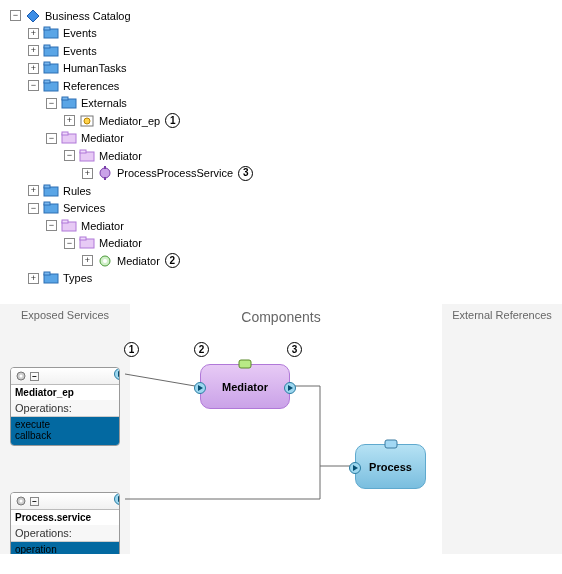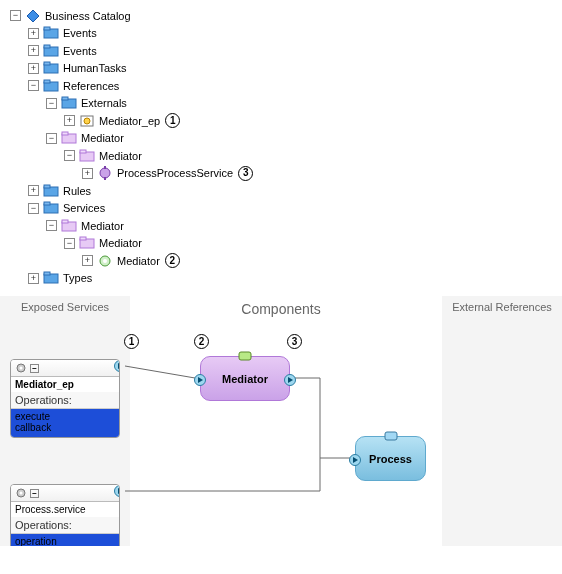--- a/index.html
+++ b/index.html
@@ -66,20 +66,21 @@
     font-weight: bold;
     font-size: 10px;
     margin-left: 4px;
     background: #fff;
   }
   
   .diagram {
     position: relative;
     width: 562px;
     height: 250px;
+    margin-top: 8px;
   }
   .lane {
     position: absolute;
     top: 0;
     bottom: 0;
     background: #f4f4f4;
   }
   .lane.left  { left: 0; width: 130px; }
   .lane.right { right: 0; width: 120px; }
   .lane-title {
@@ -172,21 +173,21 @@
   }
   .svcbox .section {
     padding: 2px 4px;
     border-bottom: 1px solid #ccc;
     background: #f7f7f7;
     font-size: 11px;
     color: #333;
   }
   .svcbox .ops {
     padding: 2px 4px 4px;
-    background: #1d4ed8;
+    background: #0369a1;
   }
   .gearicon {
     width: 12px; height: 12px;
     display: inline-block;
   }
   .minibtn {
     width: 9px; height: 9px;
     border: 1px solid #888;
     font-size: 8px;
     line-height: 7px;
@@ -463,21 +464,21 @@
   <div class="svcbox" style="top:188px;">
     <div class="hdr">
       <span class="gearicon">
         <svg viewBox="0 0 12 12" width="12" height="12">
             <circle cx="6" cy="6" r="4" fill="#ccc" stroke="#777"></circle>
             <circle cx="6" cy="6" r="1.5" fill="#fff"></circle>
           </svg>
       </span>
       <span class="minibtn">−</span>
     </div>
-    <div style="padding:2px 4px; font-weight:normal;">Process.service</div>
+    <div style="padding:2px 4px; font-weight:bold;">Process.service</div>
     <div class="section">Operations:</div>
     <div class="ops">
       <div>operation</div>
       <div>operationCallback</div>
     </div>
     <span class="port" style="right:-7px; top:0px;"></span>
   </div>
 
 </div>
 

